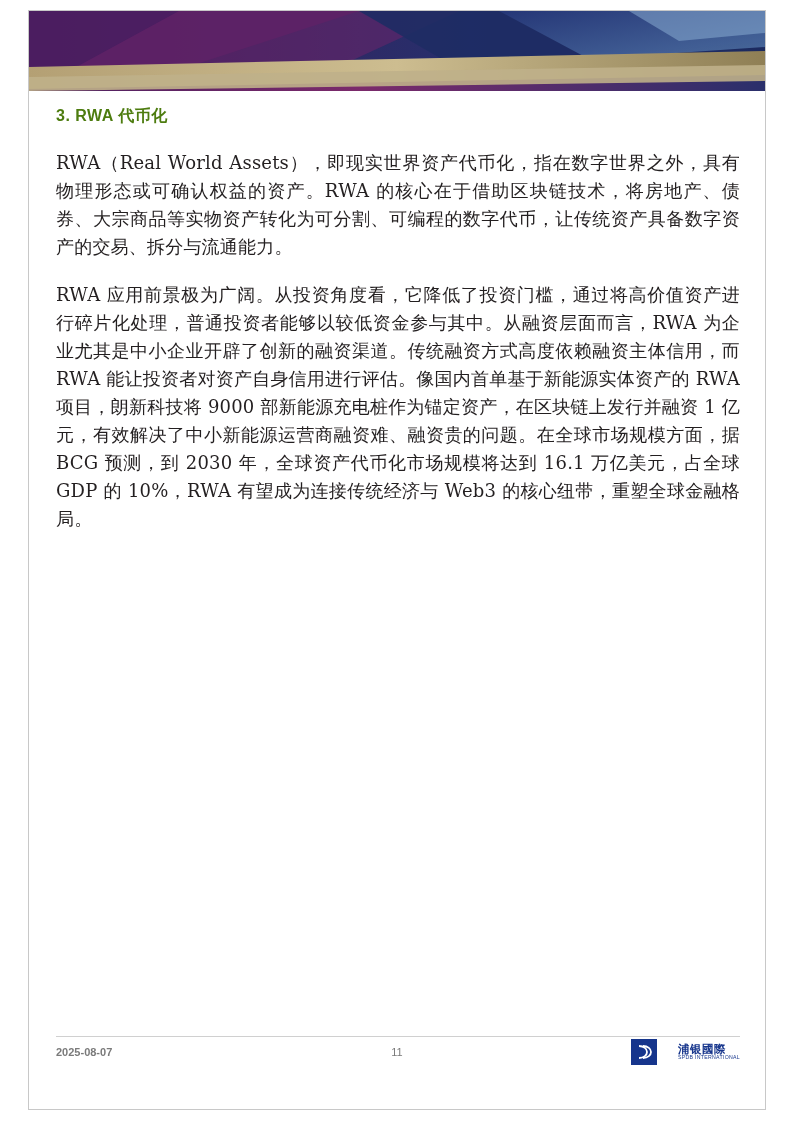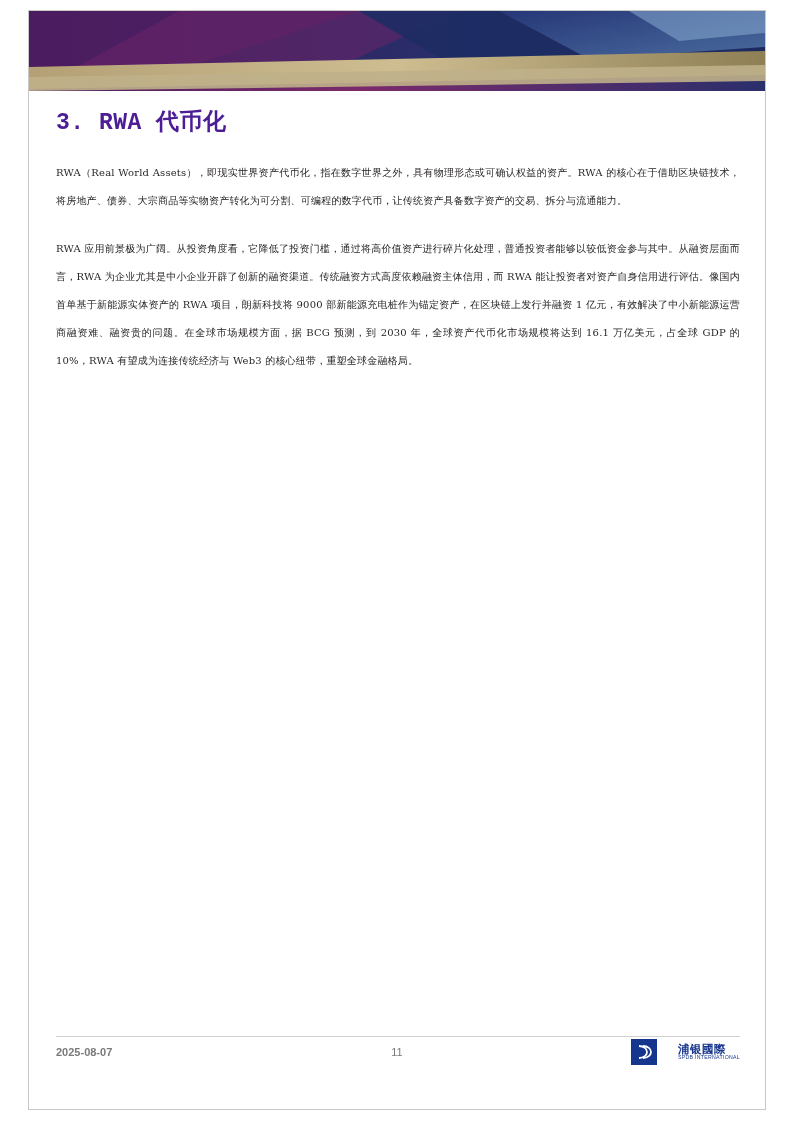--- a/index.html
+++ b/index.html
@@ -41,31 +41,31 @@
 
   
   .content {
     position: absolute;
     left: 56px;
     top: 106px;
     width: 684px;
   }
 
   .section-title {
-    font-family: Liberation Mono, monospace;
-    font-size: 23px;
+    font-family: Liberation Sans, sans-serif;
+    font-size: 16px;
     font-weight: bold;
-    color: #4c1d95;
+    color: #4d7c0f;
     letter-spacing: 0.5px;
     margin: 0 0 22px 0;
   }
 
   .para {
     font-family: "DejaVu Serif", serif;
-    font-size: 10px;
+    font-size: 18px;
     line-height: 28px;
     color: #231f20;
     text-align: justify;
     text-justify: inter-ideograph;
     margin: 0 0 20px 0;
     letter-spacing: 0.2px;
   }
   .para:last-child {
     margin-bottom: 17px;
   }

